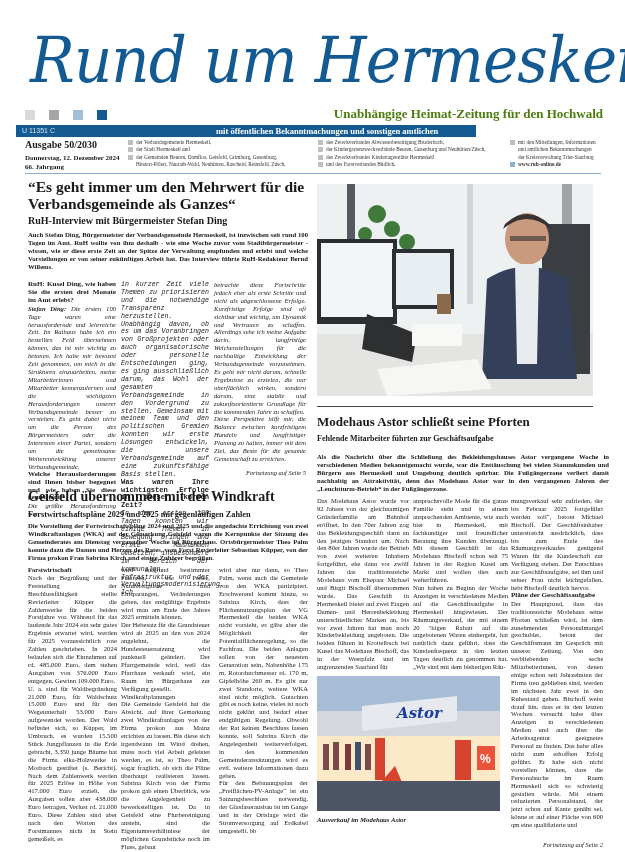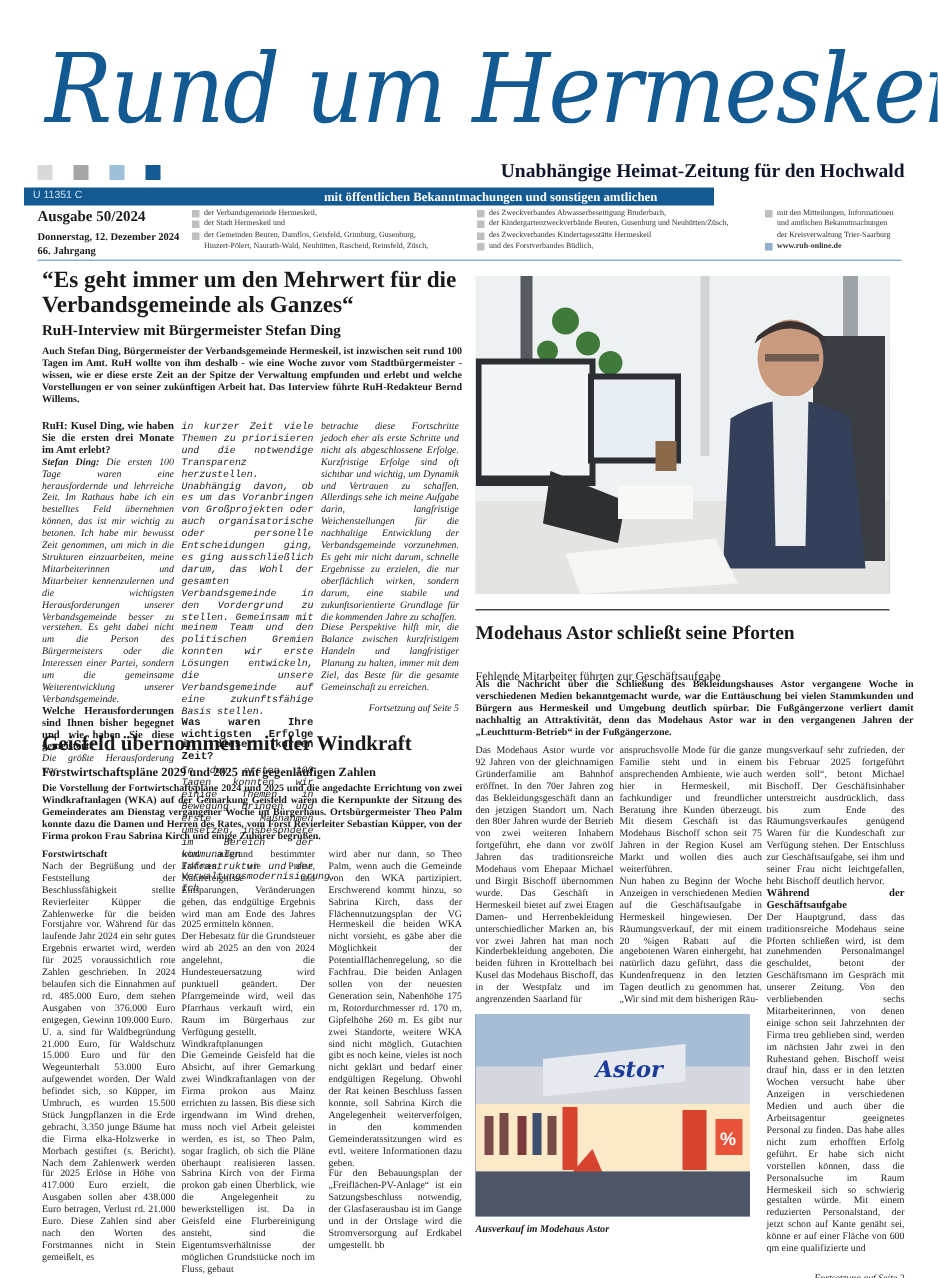--- a/index.html
+++ b/index.html
@@ -2,21 +2,21 @@
 <html><head>
 <meta charset="utf-8">
 <style>
   html, body { margin:0; padding:0; background:#ffffff; }
   body { width:625px; height:852px; position:relative; overflow:hidden; font-family:"Liberation Serif", serif; color:#1a1a1a; }
   .abs { position:absolute; }
   .masthead { left:0; top:0; width:625px; height:130px; }
   .mast-title { left:30px; top:20px; font-family:"DejaVu Serif", serif; font-style:italic; color:#135a92; font-size:64px; letter-spacing:-1px; line-height:80px; white-space:nowrap; transform:scaleX(0.93); transform-origin:left top; }
   .squares { left:25px; top:110px; display:flex; gap:14px; }
   .sq { width:10px; height:10px; display:block; }
-  .subtitle { right:22px; top:106px; font-size:13px; font-weight:bold; color:#0f172a; }
+  .subtitle { right:22px; top:106px; font-size:13px; font-weight:bold; color:#4d7c0f; }
   .bluebar { left:16px; top:125px; width:460px; height:12px; background:#135a92; }
   .bluebar .code { position:absolute; left:6px; top:0px; font-family:"Liberation Sans", sans-serif; font-size:7px; color:#cfe0ef; line-height:12px; }
   .bluebar .tag { position:absolute; left:200px; top:0; font-size:8.5px; font-weight:bold; color:#ffffff; line-height:12px; }
   .issue { left:25px; top:139px; width:115px; }
   .issue .num { font-size:10px; font-weight:bold; line-height:12px; }
   .issue .date { font-size:7px; font-weight:bold; line-height:9px; margin-top:3px; }
   .notes-col { top:139px; font-size:5.3px; line-height:7.4px; color:#333; }
   .notes-col .item { position:relative; padding-left:8px; }
   .notes-col .item::before { content:""; position:absolute; left:0; top:1px; width:5px; height:5px; background:#bfbfbf; }
   .notes-col .item.nob::before { display:none; }
@@ -32,21 +32,21 @@
   .col p { margin:0; }
   .col .q { font-weight:bold; font-style:normal; font-size:7.1px; }
   .col .it { font-style:italic; }
   .art1-c1 { left:28px; top:281px; width:88px; }
   .art1-c2 { left:121px; top:281px; width:88px;font-family:Liberation Mono, monospace; }
   .art1-c3 { left:214px; top:281px; width:92px; }
   .cont { font-style:italic; font-size:6.5px; }
   .photo1 { left:317px; top:184px; width:276px; height:212px; background:linear-gradient(135deg,#e9edef 0%,#dfe4e7 40%,#c8cdd1 70%,#9aa0a6 100%); overflow:hidden; }
   .photo-rule { left:317px; top:406px; width:276px; height:1px; background:#444; }
   .art2-title { left:317px; top:414px; font-size:13px;text-align:center; }
-  .art2-sub { left:317px; top:434px; font-size:8px; font-weight:normal;margin-top:12px; }
+  .art2-sub { left:317px; top:434px; font-size:8px; font-weight:bold; }
   .art2-lead { left:317px; top:453px; width:292px; }
   .art2-c1 { left:317px; top:497px; width:92px; }
   .art2-c2 { left:413px; top:497px; width:95px; }
   .art2-c3 { left:511px; top:497px; width:92px; }
   .photo2 { left:317px; top:676px; width:183px; height:135px; overflow:hidden; background:#3a4f6e; }
   .cap2 { left:317px; top:816px; font-size:6.8px; font-style:italic; font-weight:bold; }
   .art3-title { left:28px; top:489px; font-size:14px; }
   .art3-sub { left:28px; top:510px; font-size:8.3px; font-weight:bold; }
   .art3-lead { left:28px; top:522px; width:280px; }
   .art3-c1 { left:28px; top:566px; width:89px; }
@@ -66,21 +66,21 @@
     <span class="sq" style="background:#135a92"></span>
   </div>
   <div class="abs subtitle">Unabhängige Heimat-Zeitung für den Hochwald</div>
 </div>
 <div class="abs bluebar">
   <span class="code">U 11351 C</span>
   <span class="tag">mit öffentlichen Bekanntmachungen und sonstigen amtlichen Mitteilungen</span>
 </div>
 
 <div class="abs issue">
-  <div class="num">Ausgabe 50/2024</div>
+  <div class="num">Ausgabe 50/2030</div>
   <div class="date">Donnerstag, 12. Dezember 2024</div>
   <div class="date" style="margin-top:0">66. Jahrgang</div>
 </div>
 
 <div class="abs notes-col" style="left:128px;width:190px">
   <div class="item">der Verbandsgemeinde Hermeskeil,</div>
   <div class="item">der Stadt Hermeskeil und</div>
   <div class="item">der Gemeinden Beuren, Damflos, Geisfeld, Grimburg, Gusenburg,</div>
   <div class="item nob">Hinzert-Pölert, Naurath-Wald, Neuhütten, Rascheid, Reinsfeld, Züsch,</div>
 </div>
@@ -157,21 +157,21 @@
 
 <div class="abs col art2-c1">
   <p>Das Modehaus Astor wurde vor 92 Jahren von der gleichnamigen Gründerfamilie am Bahnhof eröffnet. In den 70er Jahren zog das Bekleidungsgeschäft dann an den jetzigen Standort um. Nach den 80er Jahren wurde der Betrieb von zwei weiteren Inhabern fortgeführt, ehe dann vor zwölf Jahren das traditionsreiche Modehaus vom Ehepaar Michael und Birgit Bischoff übernommen wurde. Das Geschäft in Hermeskeil bietet auf zwei Etagen Damen- und Herrenbekleidung unterschiedlicher Marken an, bis vor zwei Jahren hat man noch Kinderbekleidung angeboten. Die beiden führen in Krottelbach bei Kusel das Modehaus Bischoff, das in der Westpfalz und im angrenzenden Saarland für</p>
 </div>
 <div class="abs col art2-c2">
   <p>anspruchsvolle Mode für die ganze Familie steht und in einem ansprechenden Ambiente, wie auch hier in Hermeskeil, mit fachkundiger und freundlicher Beratung ihre Kunden überzeugt. Mit diesem Geschäft ist das Modehaus Bischoff schon seit 75 Jahren in der Region Kusel am Markt und wollen dies auch weiterführen.</p>
   <p>Nun haben zu Beginn der Woche Anzeigen in verschiedenen Medien auf die Geschäftsaufgabe in Hermeskeil hingewiesen. Der Räumungsverkauf, der mit einem 20 %igen Rabatt auf die angebotenen Waren einhergeht, hat natürlich dazu geführt, dass die Kundenfrequenz in den letzten Tagen deutlich zu genommen hat. „Wir sind mit dem bisherigen Räu-</p>
 </div>
 <div class="abs col art2-c3">
   <p>mungsverkauf sehr zufrieden, der bis Februar 2025 fortgeführt werden soll“, betont Michael Bischoff. Der Geschäftsinhaber unterstreicht ausdrücklich, dass bis zum Ende des Räumungsverkaufes genügend Waren für die Kundeschaft zur Verfügung stehen. Der Entschluss zur Geschäftsaufgabe, sei ihm und seiner Frau nicht leichtgefallen, hebt Bischoff deutlich hervor.</p>
-  <p class="q">Während der Geschäftsaufgabe</p>
+  <p class="q">Pläne der Geschäftsaufgabe</p>
   <p>Der Hauptgrund, dass das traditionsreiche Modehaus seine Pforten schließen wird, ist dem zunehmenden Personalmangel geschuldet, betont der Geschäftsmann im Gespräch mit unserer Zeitung. Von den verbliebenden sechs Mitarbeiterinnen, von denen einige schon seit Jahrzehnten der Firma treu geblieben sind, werden im nächsten Jahr zwei in den Ruhestand gehen. Bischoff weist drauf hin, dass er in den letzten Wochen versucht habe über Anzeigen in verschiedenen Medien und auch über die Arbeitsagentur geeignetes Personal zu finden. Das habe alles nicht zum erhofften Erfolg geführt. Er habe sich nicht vorstellen können, dass die Personalsuche im Raum Hermeskeil sich so schwierig gestalten würde. Mit einem reduzierten Personalstand, der jetzt schon auf Kante genäht sei, könne er auf einer Fläche von 600 qm eine qualifizierte und</p>
   <p class="cont cont-right" style="margin-top:12px">Fortsetzung auf Seite 2</p>
 </div>
 
 <div class="abs photo2">
   <svg width="183" height="135" viewBox="0 0 183 135">
     <rect x="0" y="0" width="183" height="135" fill="#6f8fb8"></rect>
     <rect x="0" y="0" width="183" height="45" fill="#a7bdd6"></rect>
     <rect x="0" y="35" width="183" height="70" fill="#d4d8de"></rect>
     <polygon points="45,30 140,20 140,45 45,55" fill="#e6e9ee"></polygon>

